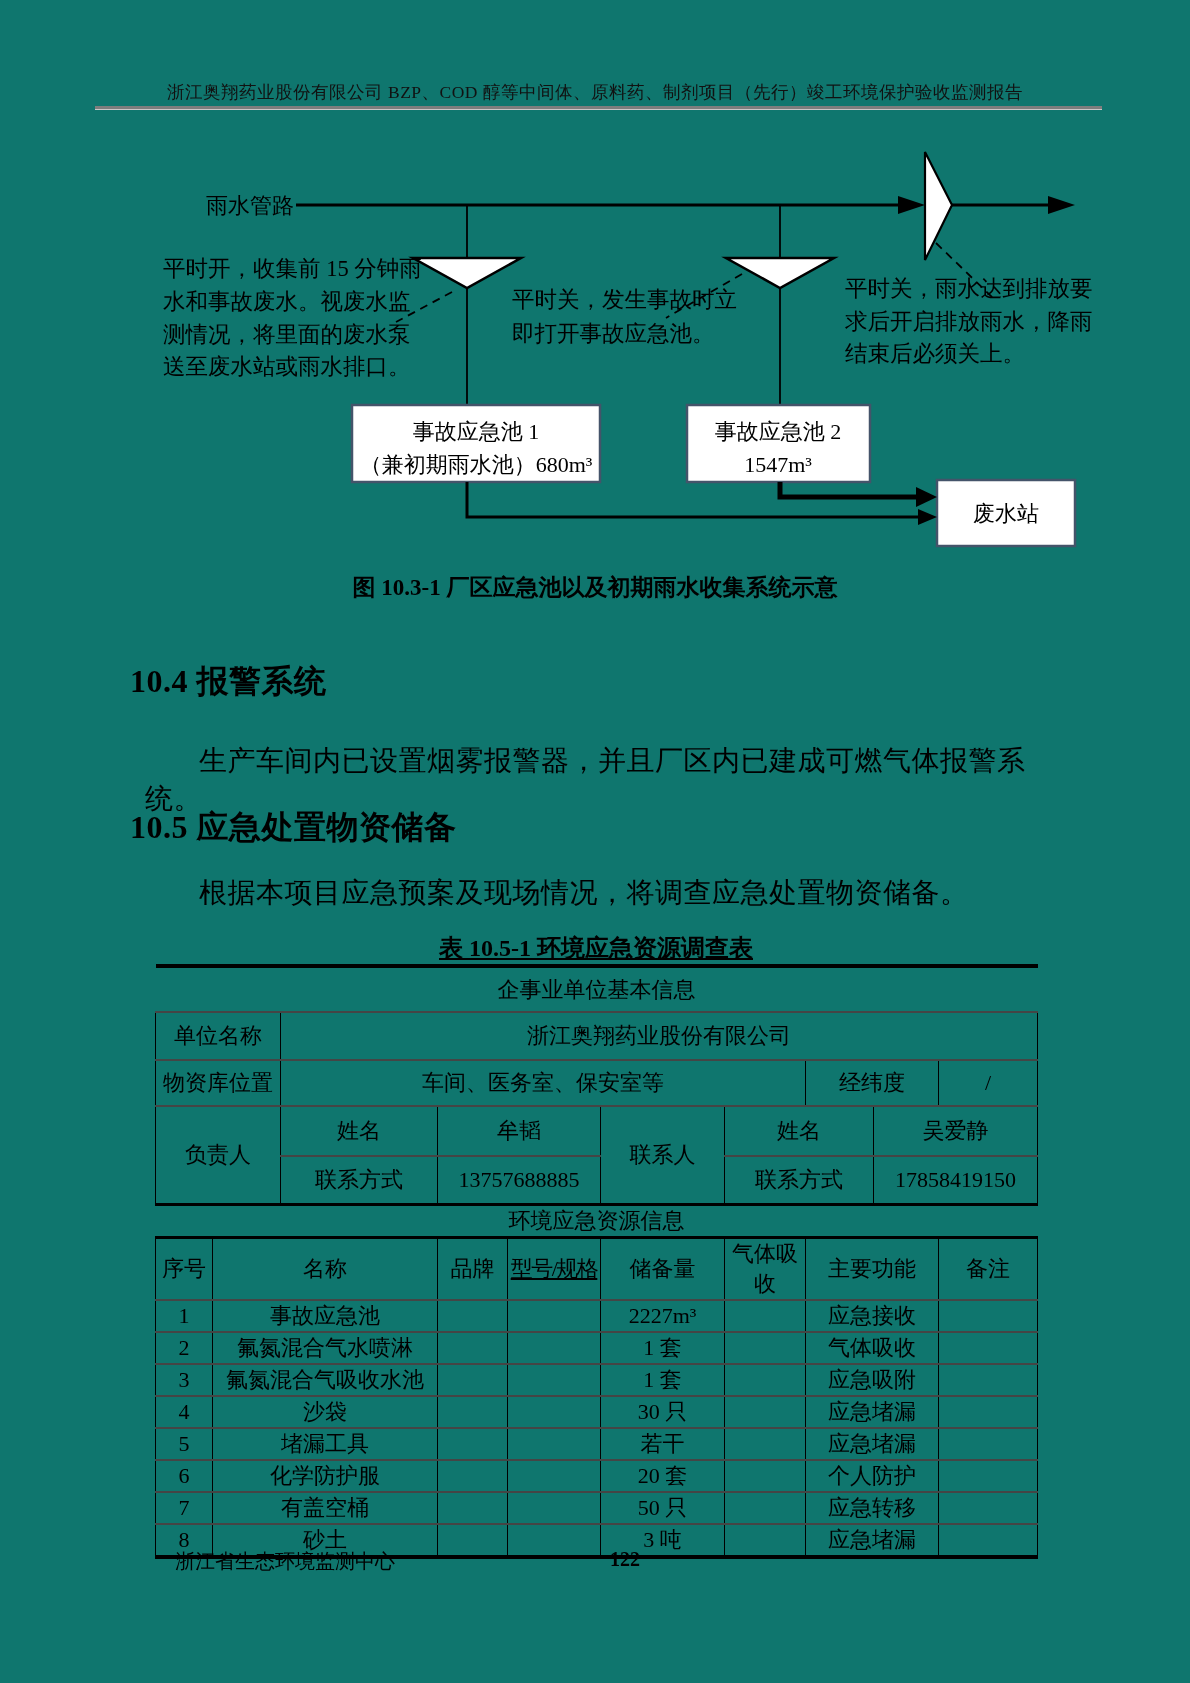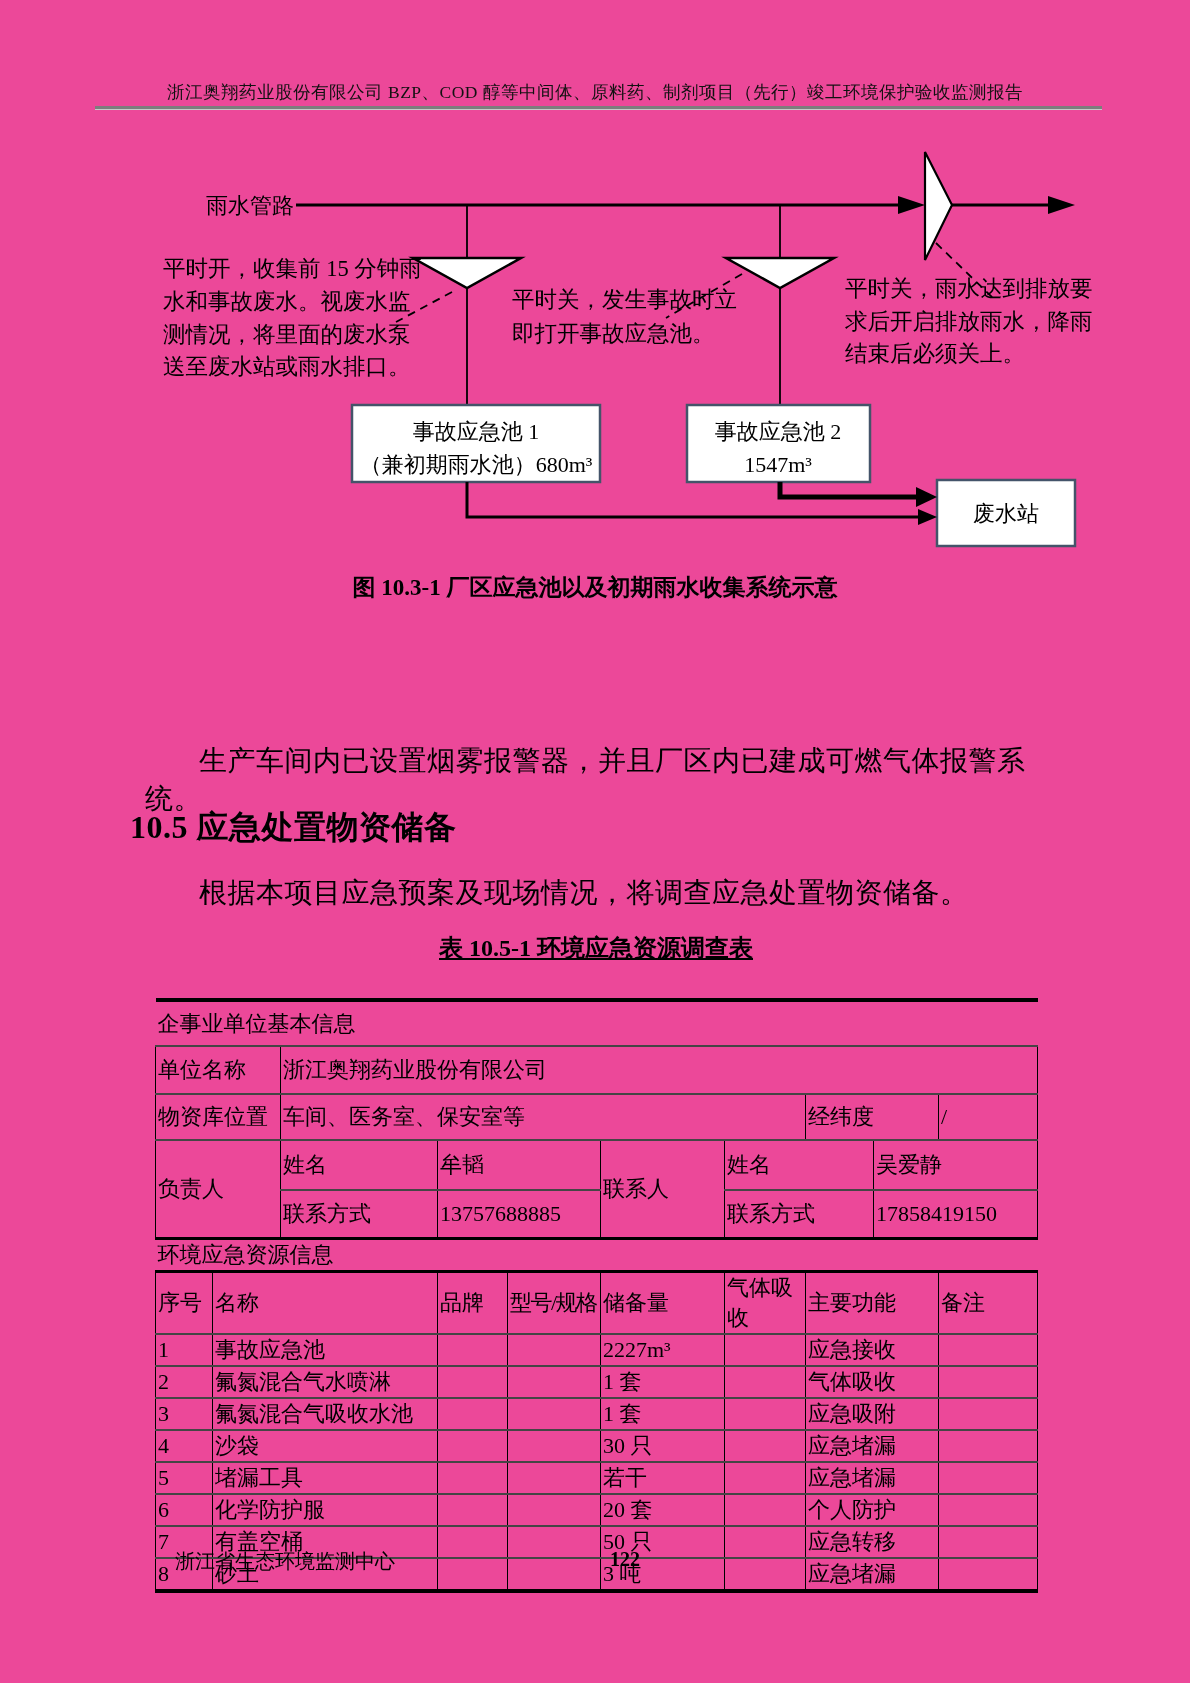--- a/index.html
+++ b/index.html
@@ -1,19 +1,19 @@
 <!DOCTYPE html>
 <html><head>
 <meta charset="utf-8">
 <style>
   html,body{margin:0;padding:0;background:#e8e8e8;}
   .page{
     position:relative;
     width:1190px;height:1683px;
-    background:#ec4899;
+    background:#0f766e;
     margin:0 auto;
     font-family:"Liberation Serif","DejaVu Serif",serif;
     color:#000;
     overflow:hidden;
   }
   .hdr{
     position:absolute;top:80px;left:0;right:0;
     text-align:center;font-size:17.5px;letter-spacing:0.5px;color:#111;
   }
   .hdr-rule{
@@ -31,37 +31,37 @@
   }
   .sec-body{
     position:absolute;left:145px;width:905px;font-size:28px;line-height:1.35;
     text-indent:54px;letter-spacing:0.5px;
   }
   .tbl-title{
     position:absolute;top:932px;left:155px;width:882px;text-align:center;
     font-weight:bold;font-size:24px;text-decoration:underline;
   }
   table.res{
-    position:absolute;top:998px;left:155px;width:882px;
+    position:absolute;top:964px;left:155px;width:882px;
     border-collapse:collapse;table-layout:fixed;
-    font-size:22px;
+    font-size:22px;text-align:center;
     border-top:4px solid #000;border-bottom:4px solid #000;
   }
   table.res td{
     border-left:1px solid #000;border-right:1px solid #000;
     border-top:2px solid #454545;border-bottom:2px solid #454545;
     padding:0 2px;vertical-align:middle;overflow:hidden;
   }
   table.res tr.span-row td{
     border-left:hidden;border-right:hidden;
   }
   table.res tr.sec2 td{border-top:3px solid #000;border-bottom:3px solid #000;}
   table.res tr.first td{border-top:none;}
   table.res tr.last td{border-bottom:none;}
-  .tight{letter-spacing:-1.5px;}
+  .tight{letter-spacing:-1.5px;text-decoration:underline;}
   .ftr-org{position:absolute;top:1548px;left:175px;font-size:20px;}
   .ftr-page{position:absolute;top:1548px;left:585px;width:80px;text-align:center;font-size:20px;font-weight:bold;}
 </style>
 </head>
 <body>
 
 <div class="page">
 
   <div class="hdr">浙江奥翔药业股份有限公司 BZP、COD 醇等中间体、原料药、制剂项目（先行）竣工环境保护验收监测报告</div>
   <div class="hdr-rule"></div>
@@ -113,20 +113,21 @@
     <text x="1006" y="393" font-size="22" text-anchor="middle">废水站</text>
 
     <path d="M780,354 V369 H920" fill="none" stroke="#000" stroke-width="5"></path>
     <polygon points="916,359 937,369 916,379" fill="#000"></polygon>
     <path d="M467,354 V389 H920" fill="none" stroke="#000" stroke-width="3"></path>
     <polygon points="918,381 937,389 918,397" fill="#000"></polygon>
   </svg>
 
   <div class="fig-caption">图 10.3-1 厂区应急池以及初期雨水收集系统示意</div>
 
+  <div class="sec-title" style="top:660px">10.4 报警系统</div>
   <div class="sec-body" style="top:742px">生产车间内已设置烟雾报警器，并且厂区内已建成可燃气体报警系统。</div>
 
   <div class="sec-title" style="top:806px">10.5 应急处置物资储备</div>
   <div class="sec-body" style="top:874px">根据本项目应急预案及现场情况，将调查应急处置物资储备。</div>
 
   <div class="tbl-title">表 10.5-1 环境应急资源调查表</div>
 
   <table class="res">
     <colgroup>
       <col style="width:57px">

